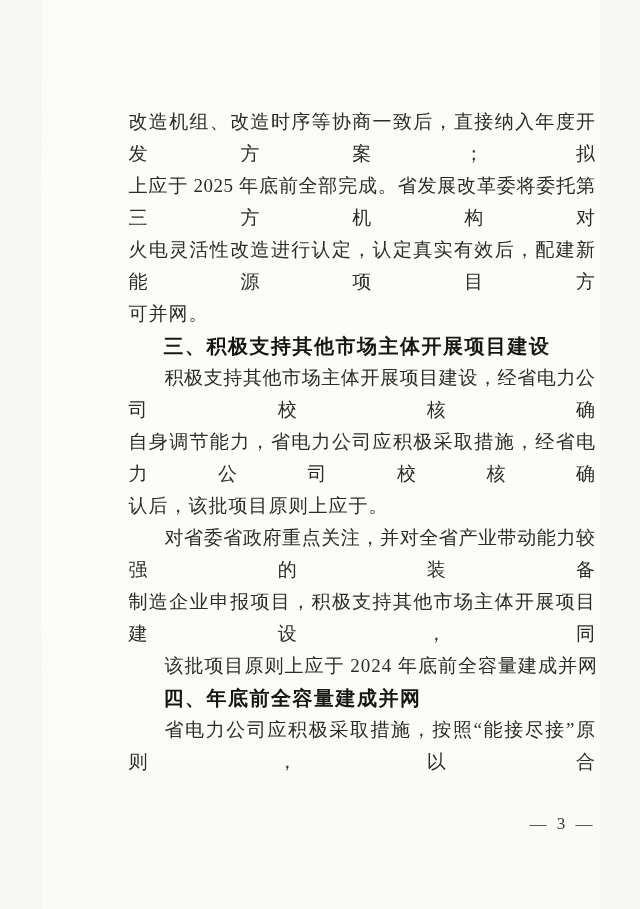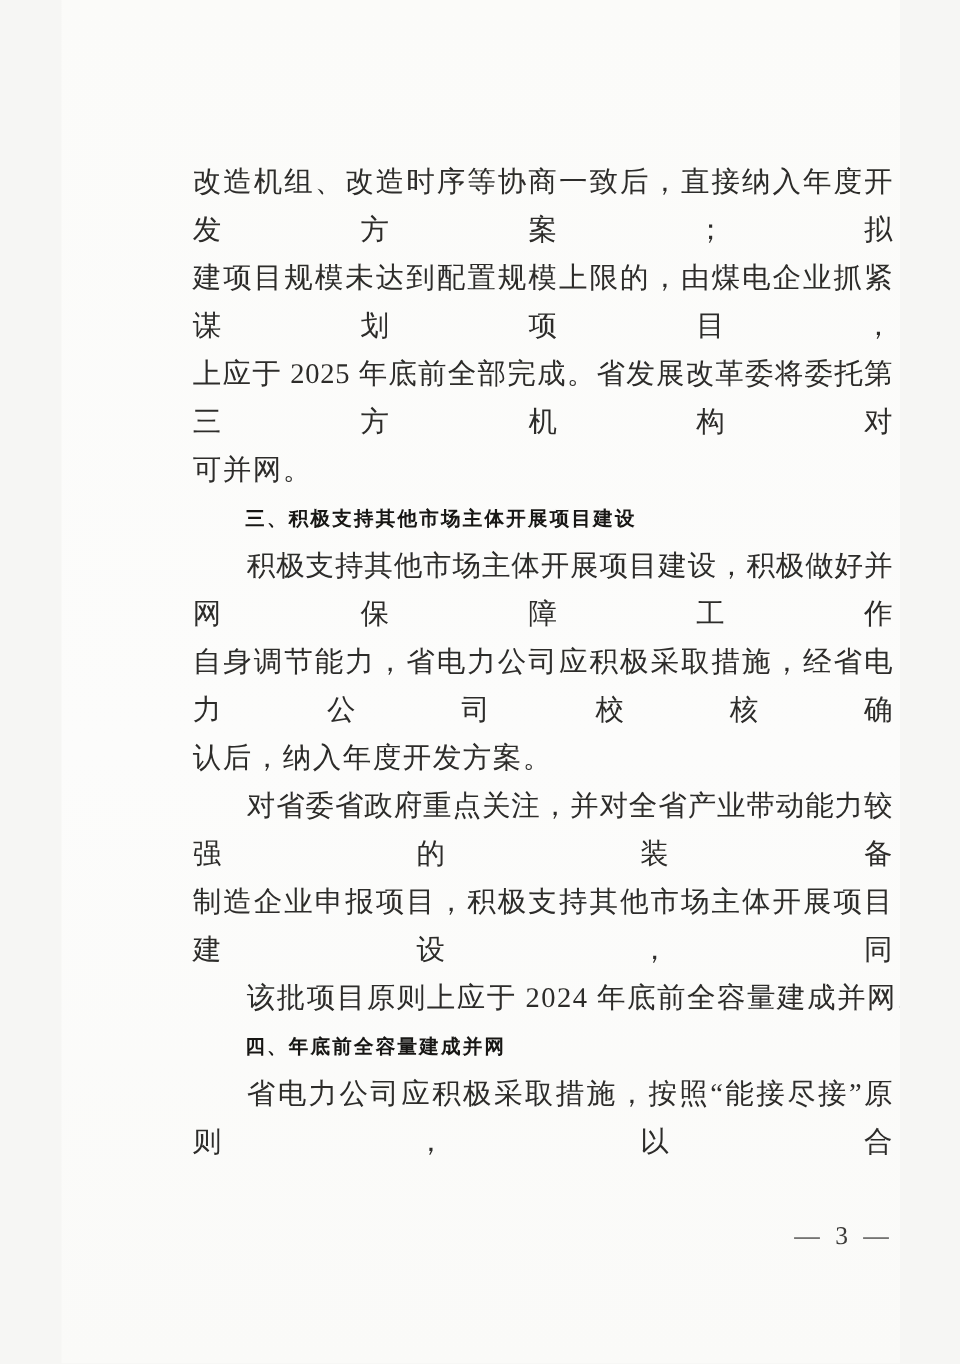--- a/index.html
+++ b/index.html
@@ -37,21 +37,21 @@
     text-align: justify;
     text-align-last: justify;
     text-justify: inter-character;
     letter-spacing: 0.5px;
   }
   .line.ind { text-indent: 36px; }
   .heading {
     margin: 0;
     font-family: "Liberation Sans", "DejaVu Sans", sans-serif;
     font-weight: bold;
-    font-size: 13px;
+    font-size: 20px;
     line-height: 32px;
     letter-spacing: 1.5px;
     color: #171614;
     text-indent: 35px;
     white-space: nowrap;
   }
   .page-number {
     position: absolute;
     top: 810px;
     left: 88px;
@@ -65,31 +65,31 @@
   }
 </style>
 </head>
 <body>
 
 <div class="page">
   <div class="body-text">
 
     <div class="para">
       <div class="line just">改造机组、改造时序等协商一致后，直接纳入年度开发方案；拟</div>
-      <div class="line just">建项目规模未达到配置规模上限的，由煤电企业抓紧谋划项目，</div>
       <div class="line just">上应于 2025 年底前全部完成。省发展改革委将委托第三方机构对</div>
+      <div class="line just">火电灵活性改造进行认定，认定真实有效后，配建新能源项目方</div>
       <div class="line">可并网。</div>
     </div>
 
     <h2 class="heading">三、积极支持其他市场主体开展项目建设</h2>
 
     <div class="para">
-      <div class="line just ind">积极支持其他市场主体开展项目建设，积极做好并网保障工作</div>
+      <div class="line just ind">积极支持其他市场主体开展项目建设，经省电力公司校核确</div>
       <div class="line just">自身调节能力，省电力公司应积极采取措施，经省电力公司校核确</div>
-      <div class="line">认后，纳入年度开发方案。</div>
+      <div class="line">认后，该批项目原则上应于。</div>
     </div>
 
     <div class="para">
       <div class="line just ind">对省委省政府重点关注，并对全省产业带动能力较强的装备</div>
       <div class="line just">制造企业申报项目，积极支持其他市场主体开展项目建设，同</div>
     </div>
 
     <div class="para">
       <div class="line ind">该批项目原则上应于 2024 年底前全容量建成并网。</div>
     </div>

